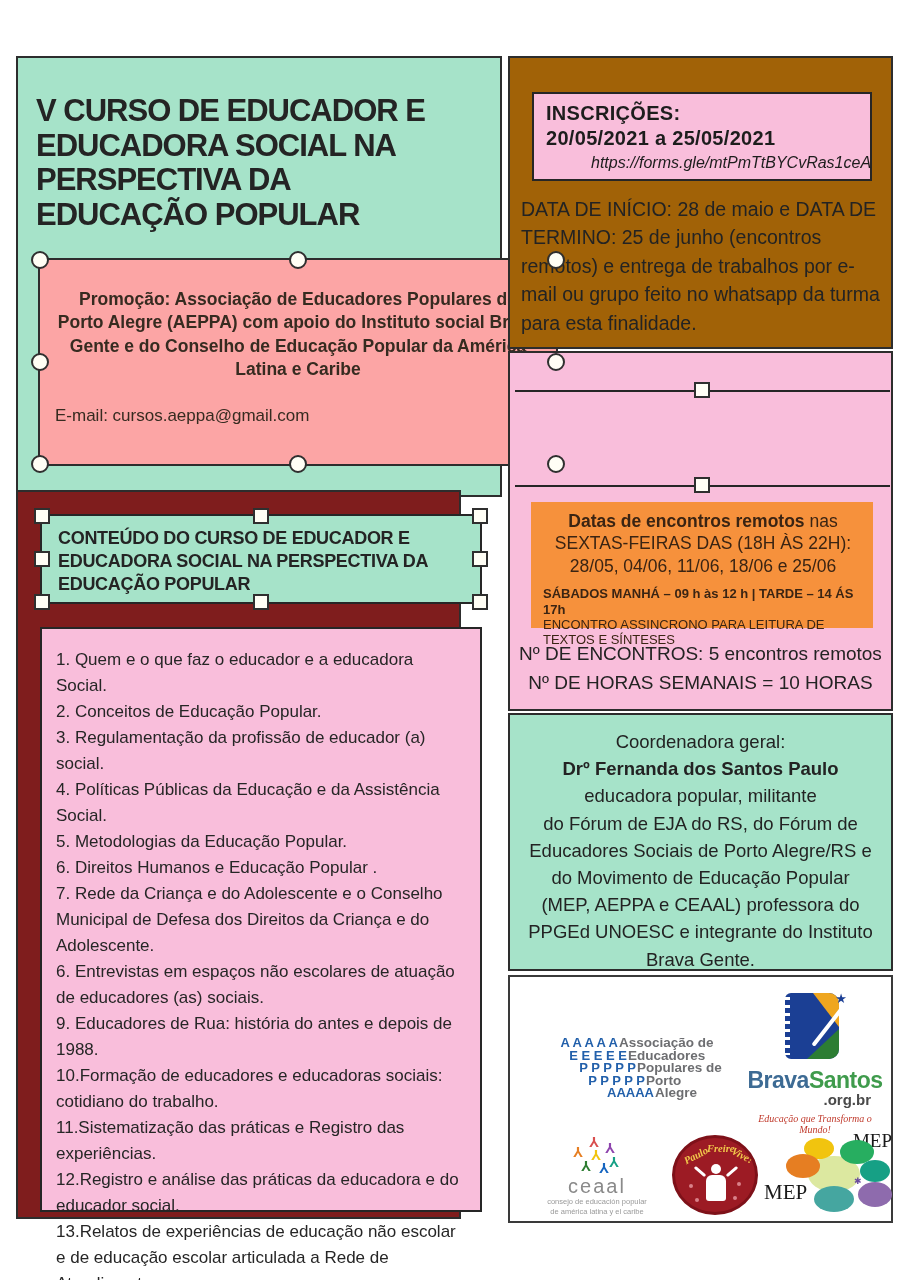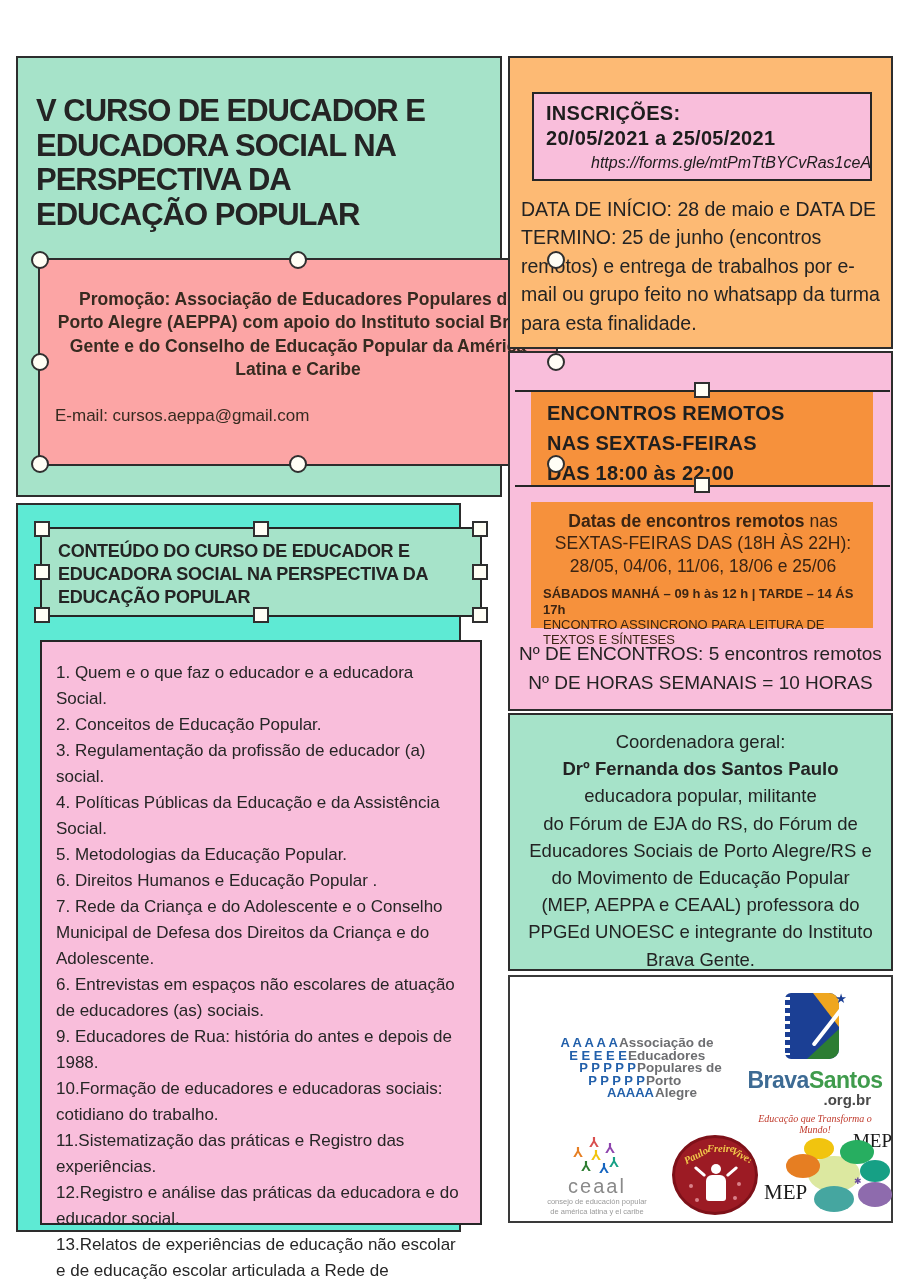--- a/index.html
+++ b/index.html
@@ -1,22 +1,22 @@
 <!DOCTYPE html>
 <html><head>
 <meta charset="utf-8">
 <style>
   html,body{margin:0;padding:0;background:#ffffff;}
   .stage{position:relative;width:904px;height:1280px;background:#ffffff;overflow:hidden;
          font-family:"Liberation Sans",sans-serif;color:#262626;}
   .panel{position:absolute;box-sizing:border-box;border:2px solid #2d2d2d;}
   
   #p-green-left {left:16px;top:56px;width:486px;height:441px;background:#a6e3c9;}
-  #p-yellow-left{left:16px;top:503px;width:445px;height:729px;background:#5eead4;}
-  #p-yellow-right{left:508px;top:56px;width:385px;height:293px;background:#fdba74;padding-left:40px;}
+  #p-yellow-left{left:16px;top:490px;width:445px;height:729px;background:#7f1d1d;}
+  #p-yellow-right{left:508px;top:56px;width:385px;height:293px;background:#a16207;padding-left:40px;}
   #p-pink-right{left:508px;top:351px;width:385px;height:360px;background:#f9bedb;}
   #p-green-right{left:508px;top:713px;width:385px;height:258px;background:#a6e3c9;}
   #p-white-logos{left:508px;top:975px;width:385px;height:248px;background:#ffffff;border-color:#3a3a3a;}
 
   
   .poster-title{position:absolute;left:18px;top:36px;width:452px;font-size:31px;line-height:1.12;
     font-weight:800;letter-spacing:-1px;white-space:pre-line;color:#242424;}
   .promo-box{position:absolute;left:20px;top:200px;width:520px;height:208px;background:#fca5a5;
     border:2px solid #2d2d2d;box-sizing:border-box;}
   .promo-text{padding:28px 16px 0;text-align:center;font-size:17.5px;line-height:1.34;font-weight:700;color:#362b20;}
@@ -165,25 +165,20 @@
       <div class="inscr-line">INSCRIÇÕES:</div>
       <div class="inscr-line">20/05/2021 a 25/05/2021</div>
       <div class="inscr-url">https://forms.gle/mtPmTtBYCvRas1ceA</div>
     </div>
     <div class="dates-par">DATA DE INÍCIO: 28 de maio e DATA DE TERMINO: 25 de junho (encontros remotos) e entrega de trabalhos por e-mail ou grupo feito no whatsapp da turma para esta finalidade.</div>
   </div>
 
   <div class="panel" id="p-pink-right">
     <div class="sel-line" style="top:37px"></div>
     <div class="sel-line" style="top:132px"></div>
-    <div class="remote-box">
-      <div class="remote-text">ENCONTROS REMOTOS
-NAS SEXTAS-FEIRAS
-DAS 18:00 às 22:00</div>
-    </div>
     <span class="handle square" style="left:192px;top:37px"></span>
     <span class="handle square" style="left:192px;top:132px"></span>
 
     <div class="datas-box">
       <div class="datas-top"><b>Datas de encontros remotos</b><span> nas SEXTAS-FEIRAS DAS (18H ÀS 22H): 28/05, 04/06, 11/06, 18/06 e 25/06</span></div>
       <div class="datas-sat"><span class="b">SÁBADOS MANHÁ – 09 h às 12 h |  TARDE – 14 ÁS 17h</span><br>
       <span>ENCONTRO ASSINCRONO PARA LEITURA DE TEXTOS E SÍNTESES</span></div>
     </div>
 
     <div class="numbers-block">

